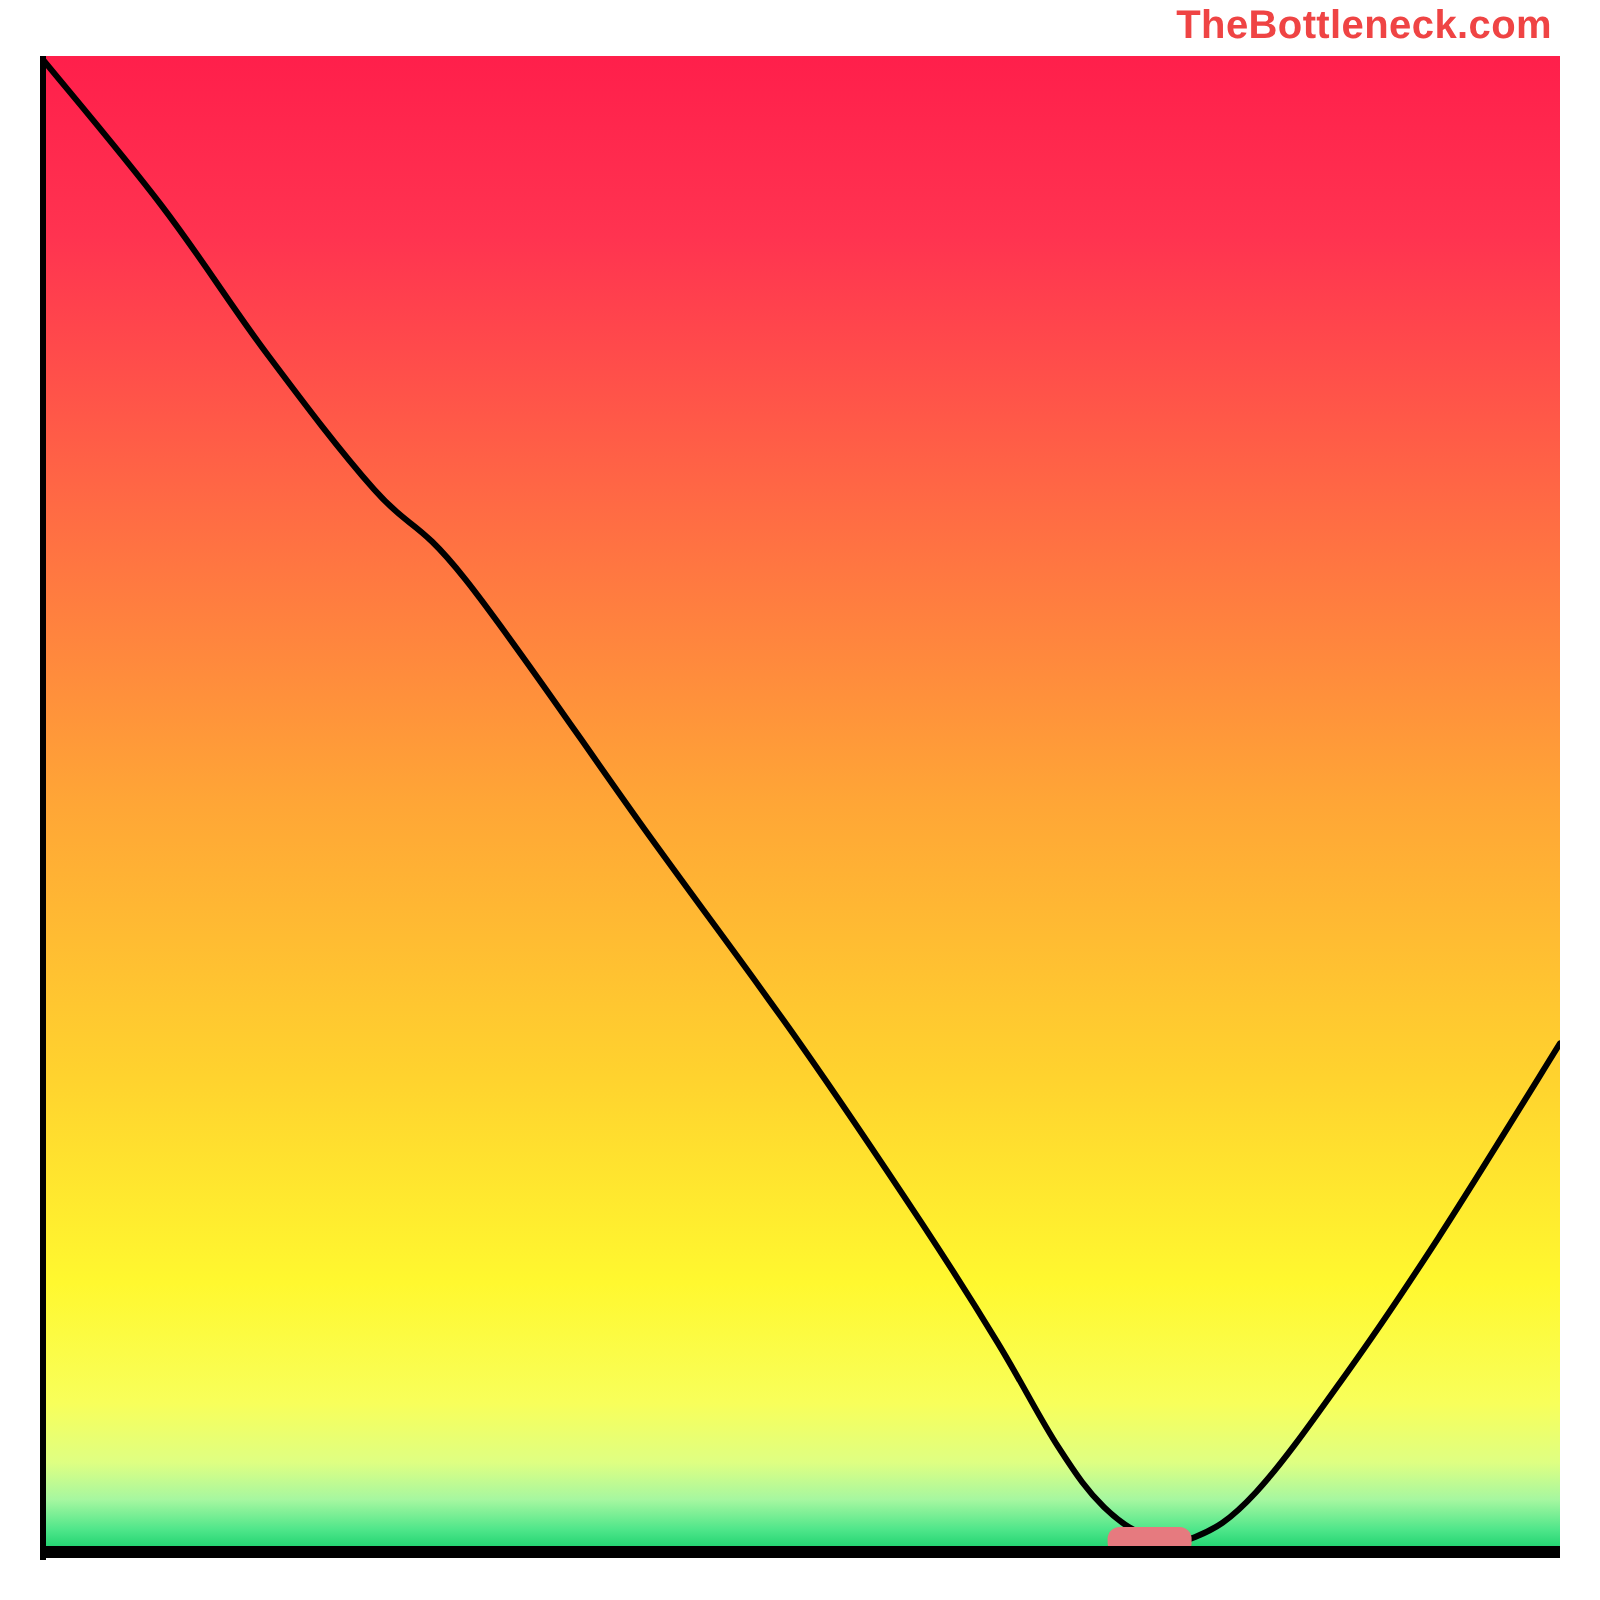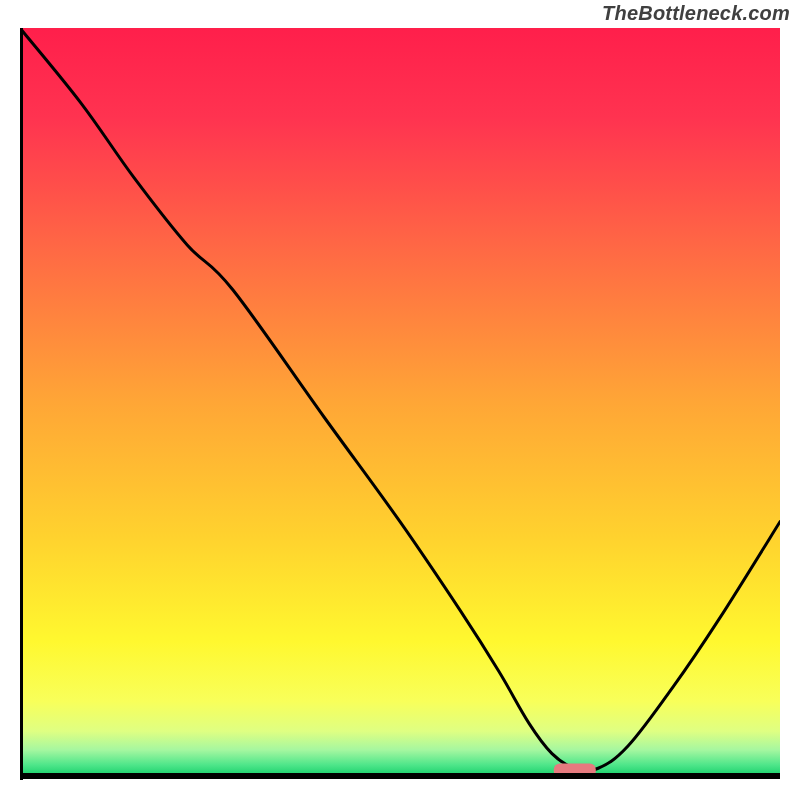--- a/index.html
+++ b/index.html
@@ -12,27 +12,26 @@
     overflow: hidden;
   }
   .stage {
     position: relative;
     width: 800px;
     height: 800px;
   }
   .watermark {
     position: absolute;
     top: 2px;
-    right: 10px;
+    right: 24px;
     font-size: 20px;
     font-weight: 600;
-    color: #404040;
+    color: #ef4444;
     letter-spacing: 0.2px;
     user-select: none;
-    font-style: italic;
   }
   .plot {
     position: absolute;
     left: 20px;
     top: 28px;
     width: 760px;
     height: 760px;
   }
   .plot svg {
     display: block;

